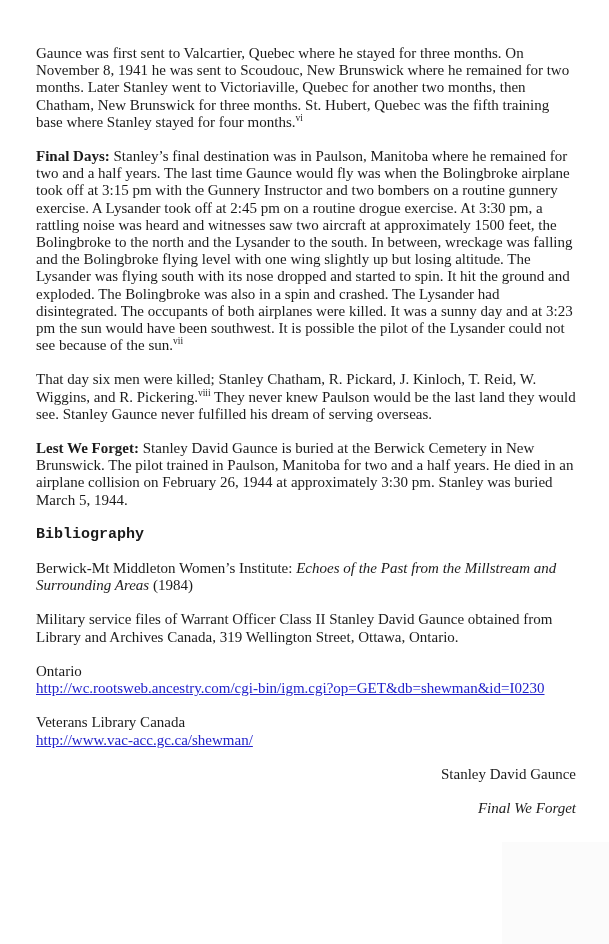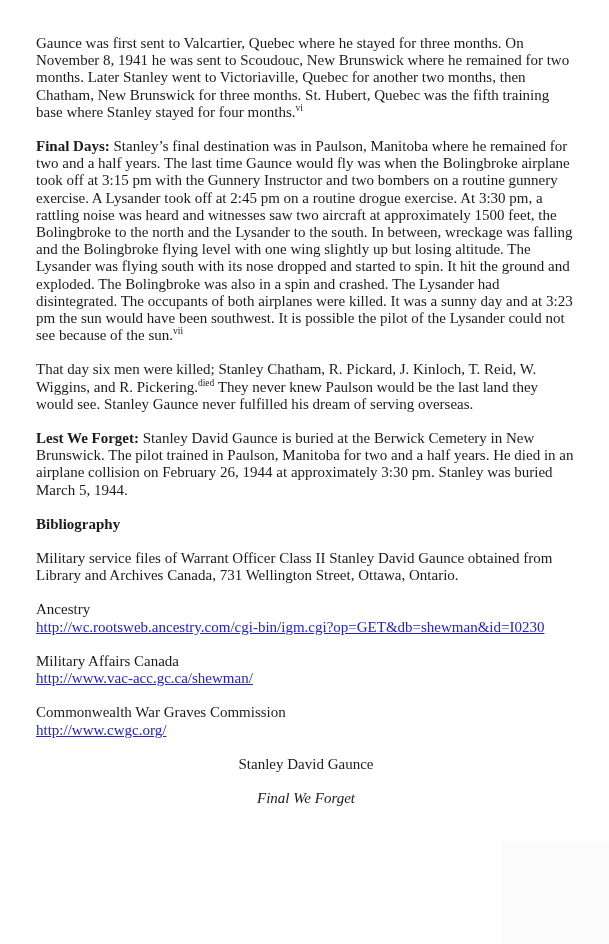--- a/index.html
+++ b/index.html
@@ -18,29 +18,30 @@
     width: 609px;
     height: 944px;
     padding: 29px 33px 0 36px;
     font-family: "Liberation Serif", "DejaVu Serif", serif;
     font-size: 15px;
     line-height: 17.2px;
     color: #1b1b1b;
     position: relative;
   }
   .para {
-    margin: 6px 0 17px 0;
+    margin: 16px 0 17px 0;
     text-align: left;
   }
   .lead-bold {
     font-weight: bold;
   }
   .heading {
     font-weight: bold;
     margin: 10px 0 17px 0;
+    font-family: Liberation Mono, monospace;
   }
   .footnote-ref {
     font-size: 9.5px;
     vertical-align: super;
     line-height: 0;
   }
   .italic {
     font-style: italic;
   }
   .site-block {
@@ -49,21 +50,21 @@
   .site-label {
     display: block;
   }
   a.site-link {
     color: #2222cc;
     text-decoration: underline;
     word-break: break-all;
     margin-top: 12px;
   }
   .footer-line {
-    text-align: center;
+    text-align: right;
     margin: 0 0 17px 0;
   }
   .scan-shade {
     position: absolute;
     left: 502px;
     top: 842px;
     right: 0;
     bottom: 0;
     background: #fbfbfb;
     pointer-events: none;
@@ -71,45 +72,42 @@
 </style>
 </head>
 <body>
 
 <div class="page">
 
   <p class="para"><span>Gaunce was first sent to Valcartier, Quebec where he stayed for three months. On November 8, 1941 he was sent to Scoudouc, New Brunswick where he remained for two months. Later Stanley went to Victoriaville, Quebec for another two months, then Chatham, New Brunswick for three months. St. Hubert, Quebec was the fifth training base where Stanley stayed for four months.</span><span class="footnote-ref">vi</span></p>
 
   <p class="para"><span class="lead-bold">Final Days:</span><span> Stanley’s final destination was in Paulson, Manitoba where he remained for two and a half years. The last time Gaunce would fly was when the Bolingbroke airplane took off at 3:15 pm with the Gunnery Instructor and two bombers on a routine gunnery exercise. A Lysander took off at 2:45 pm on a routine drogue exercise. At 3:30 pm, a rattling noise was heard and witnesses saw two aircraft at approximately 1500 feet, the Bolingbroke to the north and the Lysander to the south. In between, wreckage was falling and the Bolingbroke flying level with one wing slightly up but losing altitude. The Lysander was flying south with its nose dropped and started to spin. It hit the ground and exploded. The Bolingbroke was also in a spin and crashed. The Lysander had disintegrated. The occupants of both airplanes were killed. It was a sunny day and at 3:23 pm the sun would have been southwest. It is possible the pilot of the Lysander could not see because of the sun.</span><span class="footnote-ref">vii</span></p>
 
-  <p class="para"><span>That day six men were killed; Stanley Chatham, R. Pickard, J. Kinloch, T. Reid, W. Wiggins, and R. Pickering.</span><span class="footnote-ref">died</span><span> They never knew Paulson would be the last land they would see. Stanley Gaunce never fulfilled his dream of serving overseas.</span></p>
+  <p class="para"><span>That day six men were killed; Stanley Chatham, R. Pickard, J. Kinloch, T. Reid, W. Wiggins, and R. Pickering.</span><span class="footnote-ref">viii</span><span> They never knew Paulson would be the last land they would see. Stanley Gaunce never fulfilled his dream of serving overseas.</span></p>
 
   <p class="para"><span class="lead-bold">Lest We Forget:</span><span> Stanley David Gaunce is buried at the Berwick Cemetery in New Brunswick. The pilot trained in Paulson, Manitoba for two and a half years. He died in an airplane collision on February 26, 1944 at approximately 3:30 pm. Stanley was buried March 5, 1944.</span></p>
 
   <p class="heading">Bibliography</p>
 
+  <p class="para"><span>Berwick-Mt Middleton Women’s Institute: </span><span class="italic">Echoes of the Past from the Millstream and Surrounding Areas</span><span> (1984)</span></p>
 
 
-  <p class="para">Military service files of Warrant Officer Class II Stanley David Gaunce obtained from Library and Archives Canada, 731 Wellington Street, Ottawa, Ontario.</p>
+  <p class="para">Military service files of Warrant Officer Class II Stanley David Gaunce obtained from Library and Archives Canada, 319 Wellington Street, Ottawa, Ontario.</p>
 
 
   <div class="site-block">
-    <span class="site-label">Ancestry</span>
+    <span class="site-label">Ontario</span>
     <a class="site-link" href="#">http://wc.rootsweb.ancestry.com/cgi-bin/igm.cgi?op=GET&amp;db=shewman&amp;id=I0230</a>
   </div>
 
   <div class="site-block">
-    <span class="site-label">Military Affairs Canada</span>
+    <span class="site-label">Veterans Library Canada</span>
     <a class="site-link" href="#">http://www.vac-acc.gc.ca/shewman/</a>
   </div>
 
-  <div class="site-block">
-    <span class="site-label">Commonwealth War Graves Commission</span>
-    <a class="site-link" href="#">http://www.cwgc.org/</a>
-  </div>
 
   <p class="footer-line">Stanley David Gaunce</p>
 
   <p class="footer-line italic">Final We Forget</p>
 
   <div class="scan-shade"></div>
 
 </div>
 
 </body></html>

